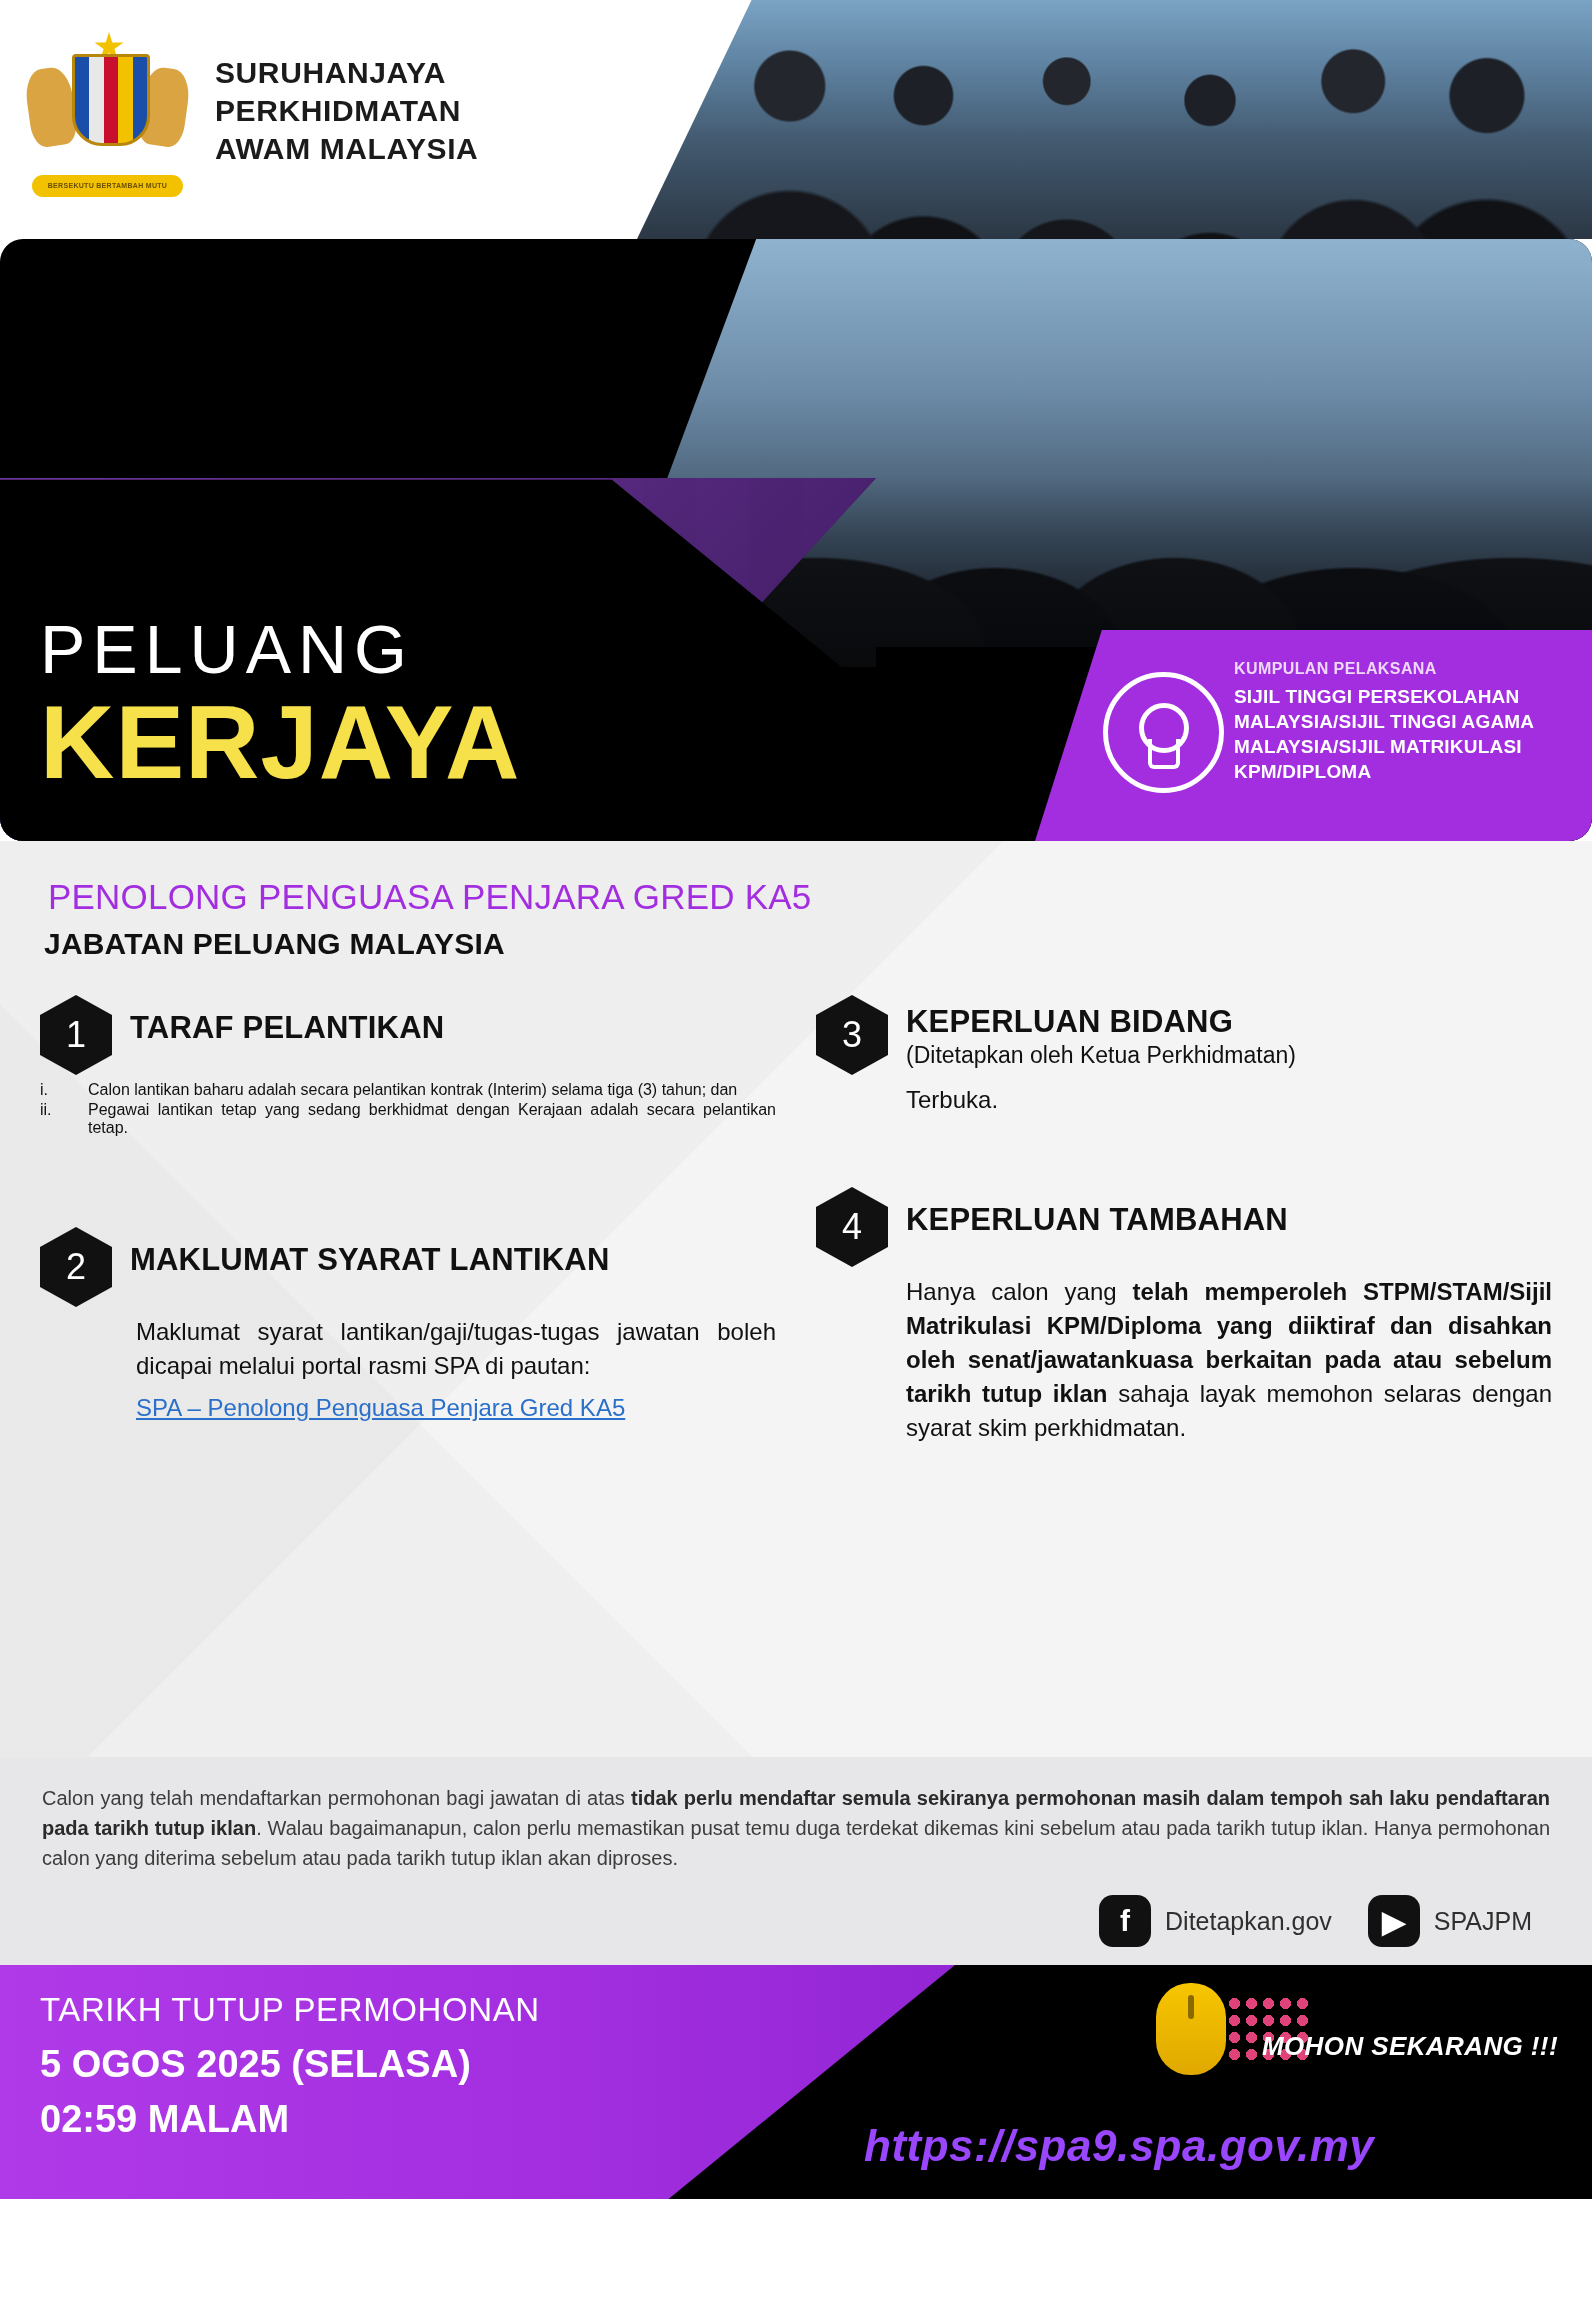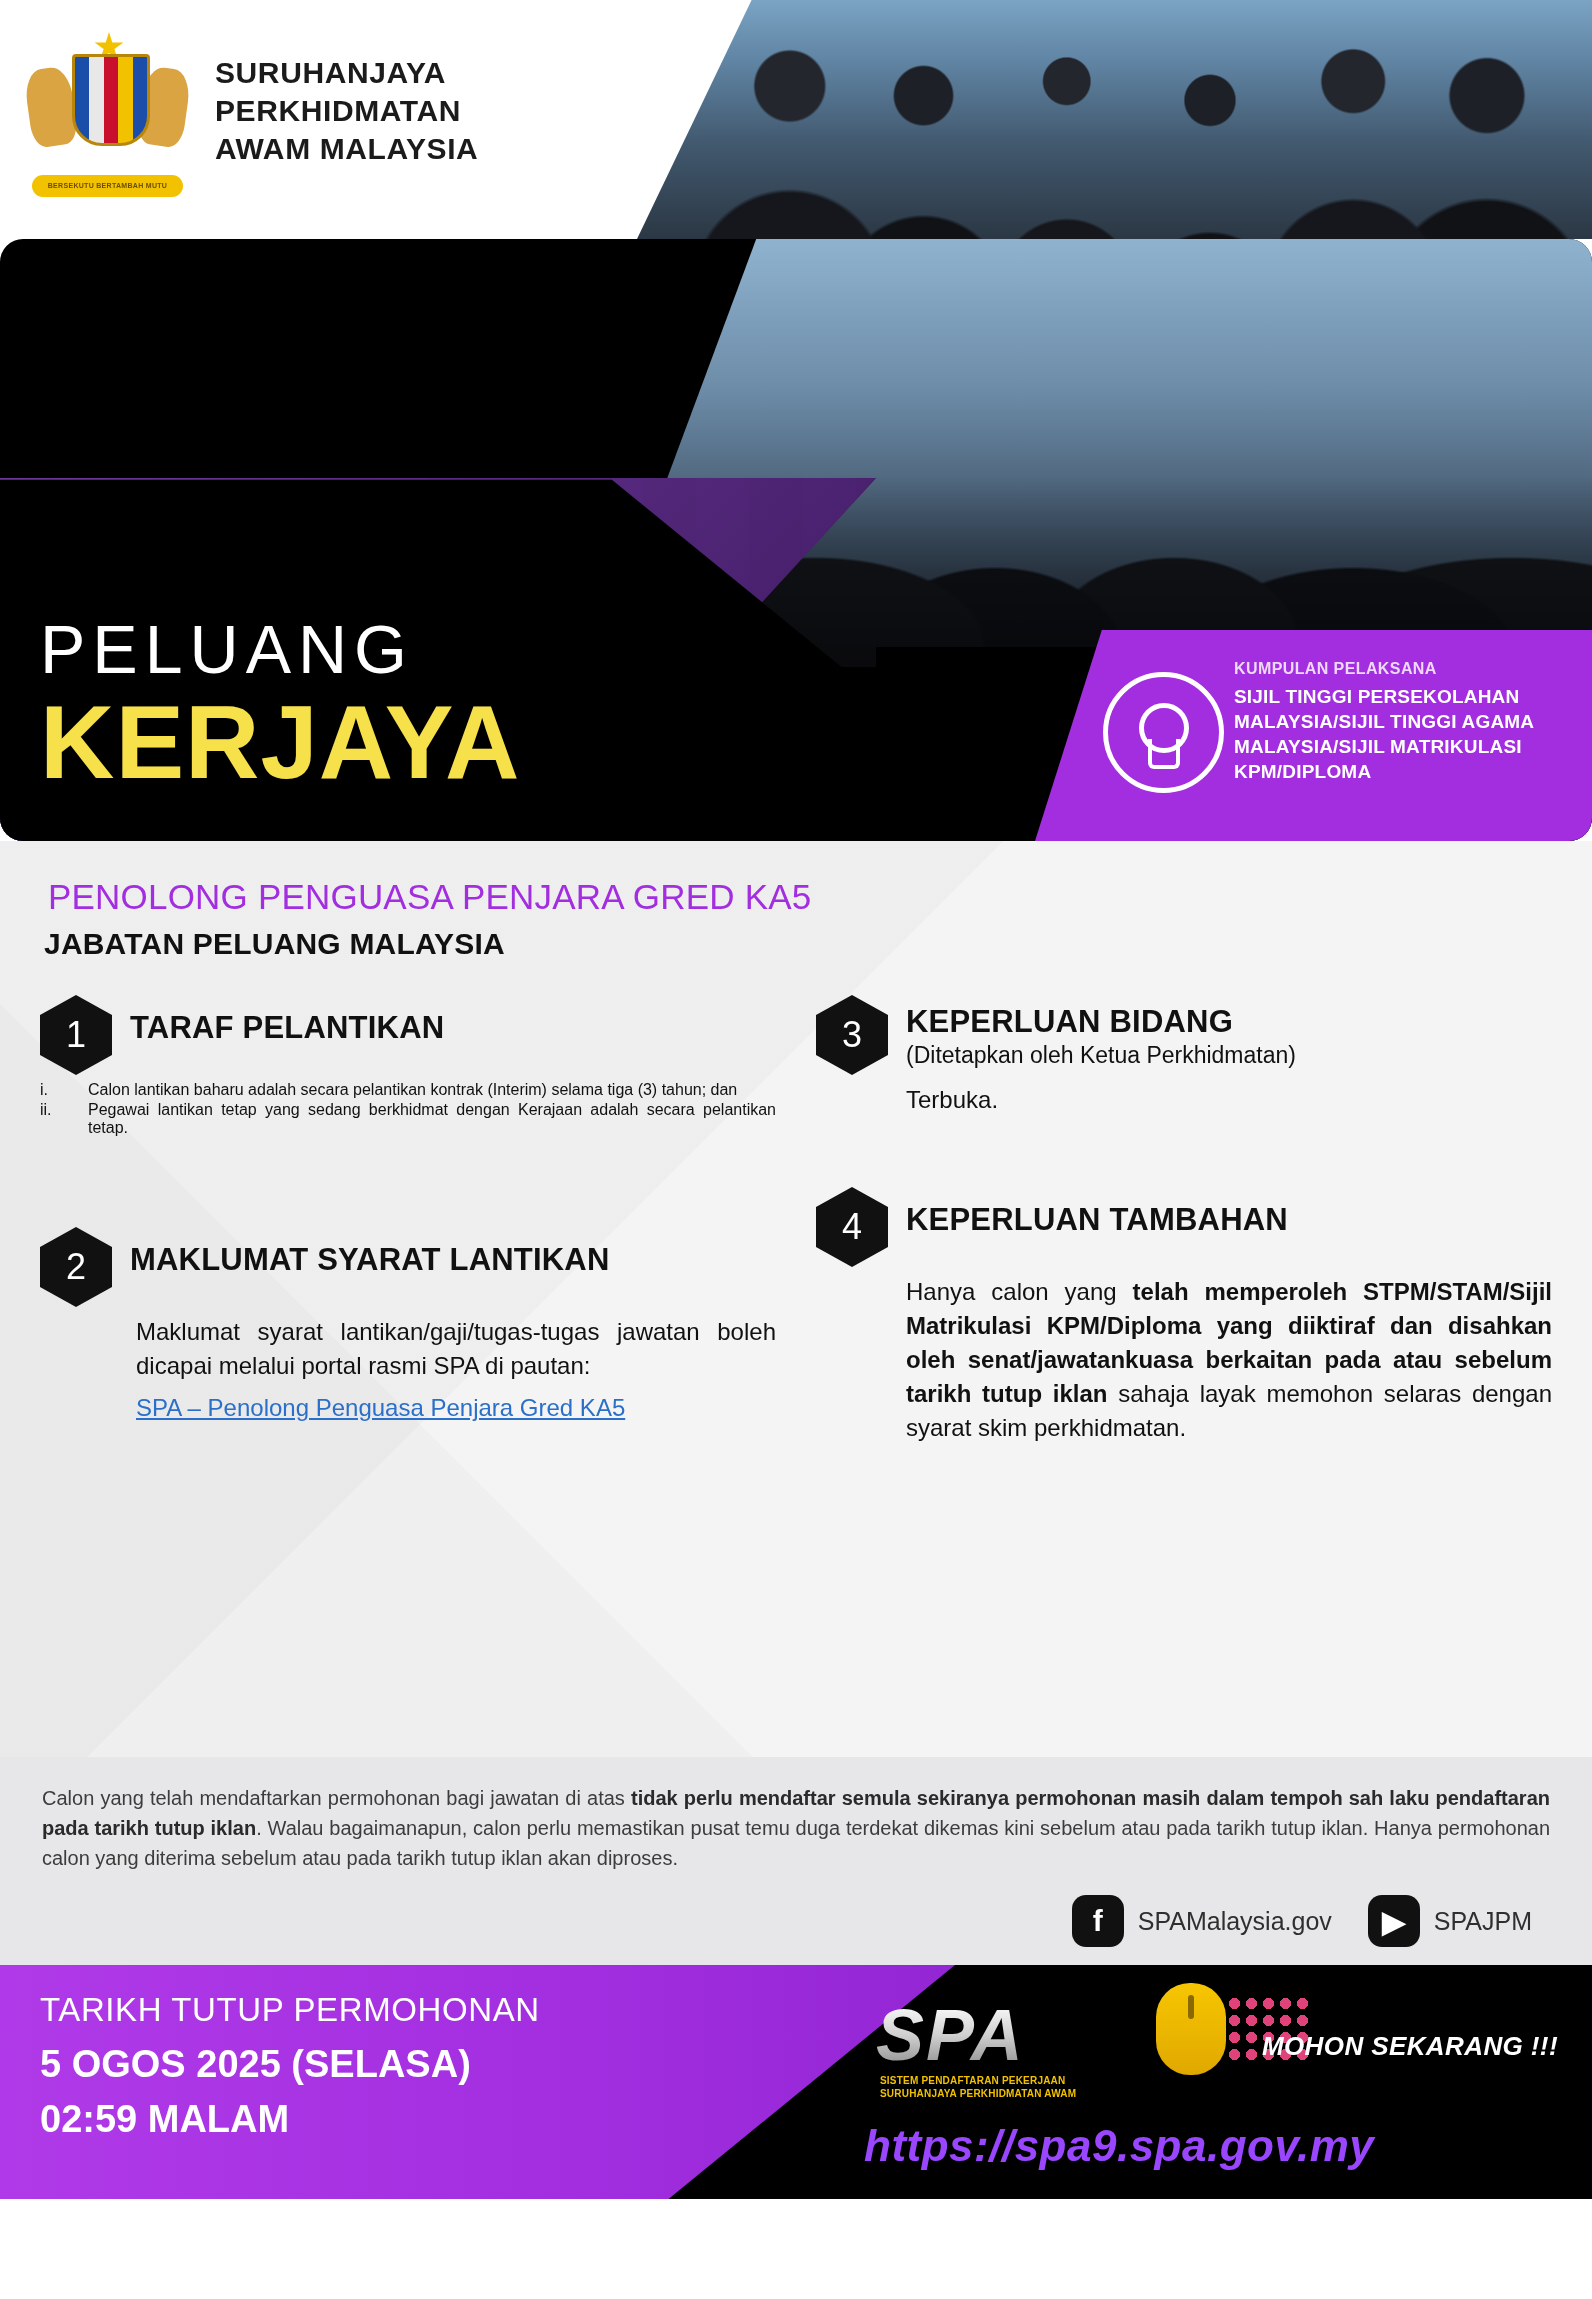--- a/index.html
+++ b/index.html
@@ -390,42 +390,37 @@
     </div>
   </div>
 
   <div class="note">
     <p>
       <span>Calon yang telah mendaftarkan permohonan bagi jawatan di atas </span><b>tidak perlu mendaftar semula sekiranya permohonan masih dalam tempoh sah laku pendaftaran pada tarikh tutup iklan</b><span>. Walau bagaimanapun, calon perlu memastikan pusat temu duga terdekat dikemas kini sebelum atau pada tarikh tutup iklan. Hanya permohonan calon yang diterima sebelum atau pada tarikh tutup iklan akan diproses.</span>
     </p>
     <div class="socials">
       <div class="soc">
         <div class="ic">f</div>
-        <div class="tx">SPAMalaysia.gov</div>
+        <div class="tx">Ditetapkan.gov</div>
       </div>
       <div class="soc">
         <div class="ic yt">▶</div>
         <div class="tx">SPAJPM</div>
       </div>
     </div>
   </div>
 
   <div class="footer">
     <div class="footer-left"></div>
     <div class="footer-left-txt">
       <div class="f-label">TARIKH TUTUP PERMOHONAN</div>
       <div class="f-date">5 OGOS 2025 (SELASA)</div>
       <div class="f-time">02:59 MALAM</div>
     </div>
     <div class="footer-right">
-      <div class="spa-logo">
-        <div class="word">SPA</div>
-        <div class="sub" style="white-space:pre-line">SISTEM PENDAFTARAN PEKERJAAN
-SURUHANJAYA PERKHIDMATAN AWAM</div>
-      </div>
       <div class="spa-mouse"></div>
       <div class="spa-dots"></div>
       <div class="mohon">MOHON SEKARANG !!!</div>
       <div class="url">https://spa9.spa.gov.my</div>
     </div>
   </div>
 
 </div>
 
 

